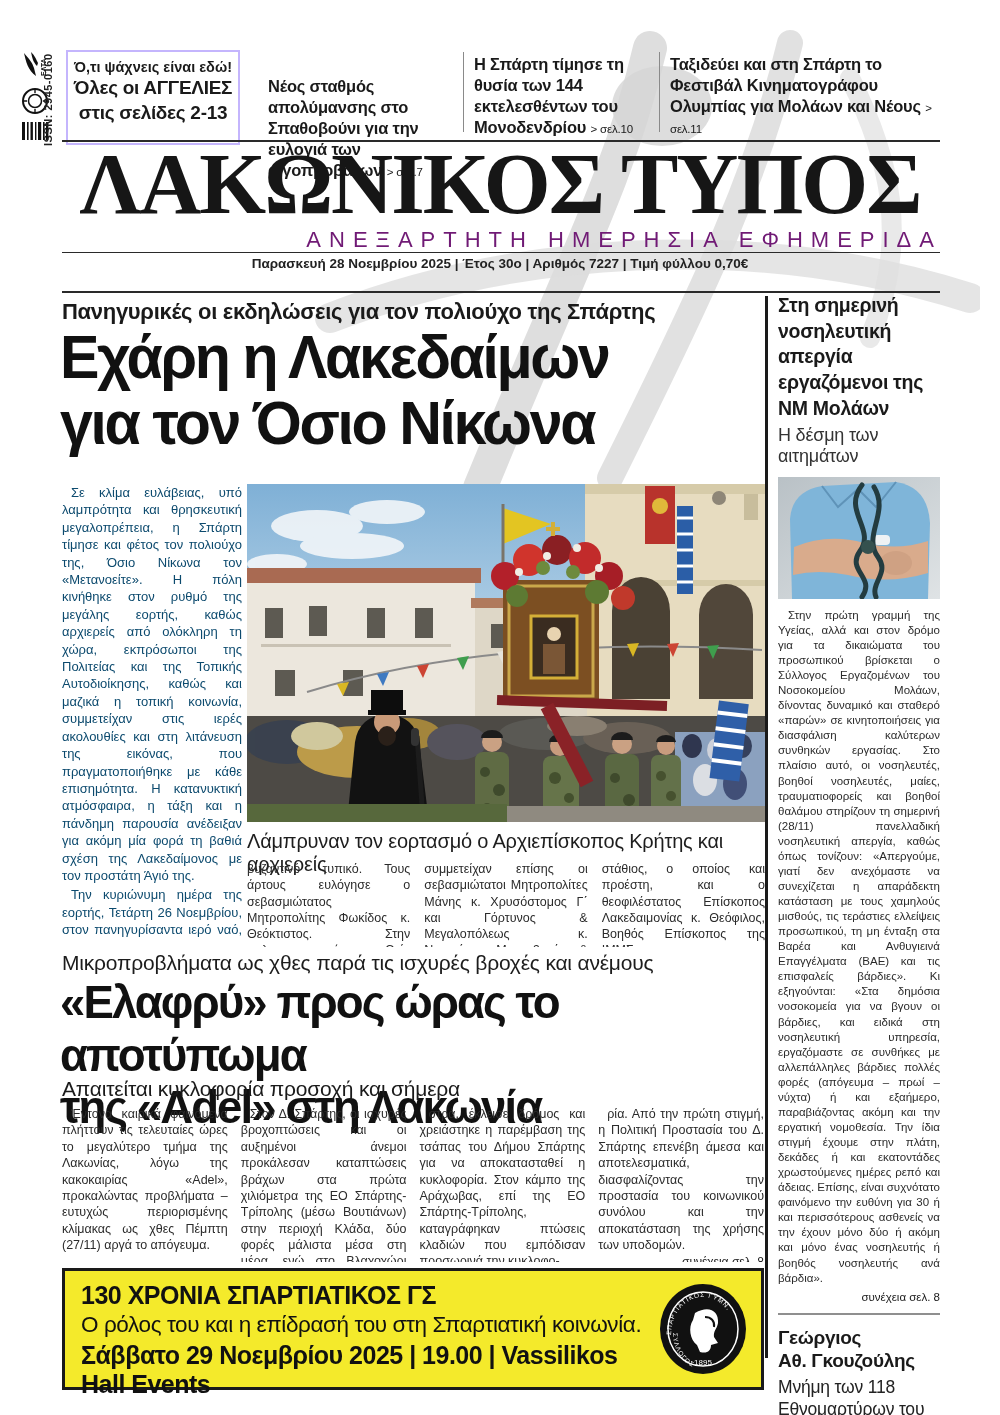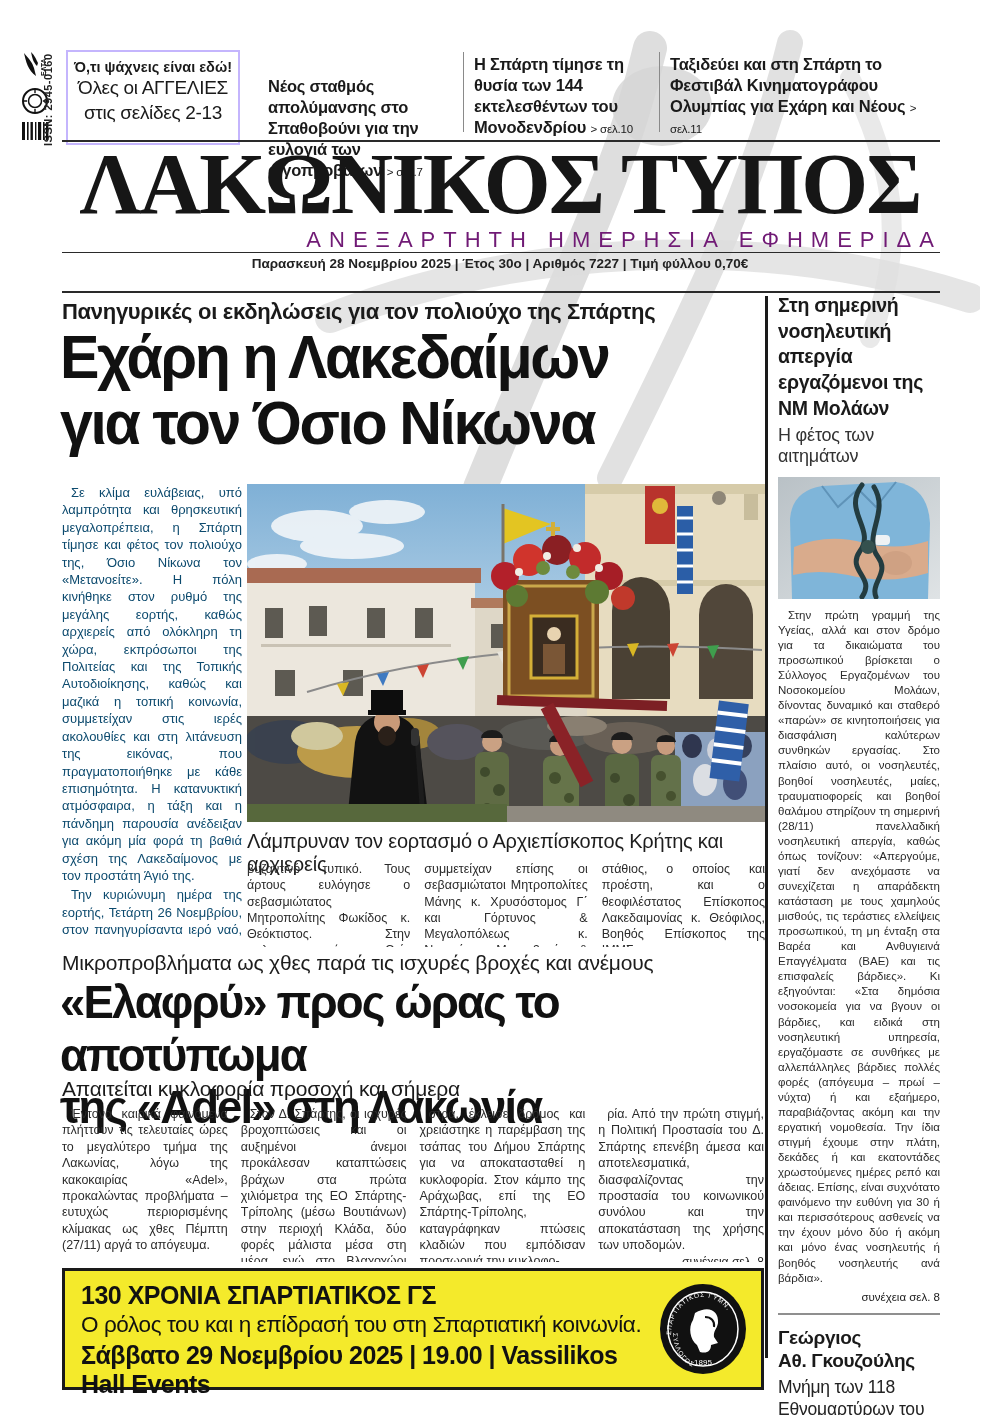--- a/index.html
+++ b/index.html
@@ -8,21 +8,21 @@
   .abs{position:absolute;}
   .z1{z-index:1;}
   
   .issn{left:42px;top:46px;height:100px;writing-mode:vertical-rl;transform:rotate(180deg);
         font-size:11px;font-weight:bold;letter-spacing:.5px;color:#222;}
   .strip-icon{left:20px;width:30px;}
   
   .announce-box{left:66px;top:50px;width:170px;height:84px;border:2px solid #c4b5fd;
         text-align:center;padding-top:7px;box-sizing:content-box;}
   .announce-box .l1{font-size:14.5px;font-weight:700;}
-  .announce-box .l2,.announce-box .l3{font-size:19px;font-weight:400;line-height:1.32;letter-spacing:-.3px;}
+  .announce-box .l2,.announce-box .l3{font-size:19px;font-weight:700;line-height:1.32;letter-spacing:-.3px;}
   .teaser{font-size:16.5px;font-weight:700;line-height:1.28;letter-spacing:-.2px;}
   .teaser .page-ref{font-size:11.5px;font-weight:400;}
   .t1{left:268px;top:54px;width:202px;margin-top:22px;}
   .t2{left:474px;top:54px;width:178px;}
   .t3{left:670px;top:54px;width:268px;}
   .vdiv{top:52px;width:1px;height:80px;background:#8a8a8a;}
   .rule{background:#2a2a2a;}
   
   .mast-title{left:58px;top:144px;width:884px;text-align:center;
         font-family:"Liberation Serif",serif;font-weight:700;font-size:86px;line-height:.95;
@@ -113,21 +113,21 @@
   <div class="abs announce-box z1">
     <div class="l1">Ό,τι ψάχνεις είναι εδώ!</div>
     <div class="l2">Όλες οι ΑΓΓΕΛΙΕΣ</div>
     <div class="l3">στις σελίδες 2-13</div>
   </div>
 
   <div class="abs teaser t1 z1"><span>Νέος σταθμός απολύμανσης στο Σπαθοβούνι για την ευλογιά των αιγοπροβάτων </span><span class="page-ref">&gt; σελ.7</span></div>
   <div class="abs vdiv z1" style="left:463px;"></div>
   <div class="abs teaser t2 z1"><span>Η Σπάρτη τίμησε τη θυσία των 144 εκτελεσθέντων του Μονοδενδρίου </span><span class="page-ref">&gt; σελ.10</span></div>
   <div class="abs vdiv z1" style="left:659px;"></div>
-  <div class="abs teaser t3 z1"><span>Ταξιδεύει και στη Σπάρτη το Φεστιβάλ Κινηματογράφου Ολυμπίας για Εχάρη και Νέους </span><span class="page-ref">&gt; σελ.11</span></div>
+  <div class="abs teaser t3 z1"><span>Ταξιδεύει και στη Σπάρτη το Φεστιβάλ Κινηματογράφου Ολυμπίας για Μολάων και Νέους </span><span class="page-ref">&gt; σελ.11</span></div>
 
   <div class="abs rule z1" style="left:62px;top:140px;width:878px;height:2px;"></div>
 
   <div class="abs mast-title z1">ΛΑΚΩΝΙΚΟΣ ΤΥΠΟΣ</div>
   <div class="abs mast-sub z1">ΑΝΕΞΑΡΤΗΤΗ ΗΜΕΡΗΣΙΑ ΕΦΗΜΕΡΙΔΑ</div>
   <div class="abs rule z1" style="left:62px;top:252px;width:878px;height:1px;"></div>
   <div class="abs dateline z1">Παρασκευή 28 Νοεμβρίου 2025 | Έτος 30ο | Αριθμός 7227 | Τιμή φύλλου 0,70€</div>
   <div class="abs rule z1" style="left:62px;top:291px;width:878px;height:2px;"></div>
 
   <div class="abs lead-kicker z1">Πανηγυρικές οι εκδηλώσεις για τον πολιούχο της Σπάρτης</div>
@@ -304,21 +304,21 @@
     <div class="col">συμμετείχαν επίσης οι σεβασμιώτατοι Μητροπολίτες Μάνης κ. Χρυσόστομος Γ΄ και Γόρτυνος &amp; Μεγαλοπόλεως κ. Νικηφόρος, Μονεμβασίας &amp; Σπάρτης κ. Ευ-</div>
     <div class="col">
       <span>στάθιος, ο οποίος και προέστη, και ο θεοφιλέστατος Επίσκοπος Λακεδαιμονίας κ. Θεόφιλος, Βοηθός Επίσκοπος της ΙΜΜΣ.</span>
       
     </div>
   </div>
 
   <div class="abs sb-rule z1"></div>
   <div class="abs sb z1">
     <div class="sb-title">Στη σημερινή νοσηλευτική απεργία εργαζόμενοι της ΝΜ Μολάων</div>
-    <div class="sb-sub">Η φέτος των αιτημάτων</div>
+    <div class="sb-sub">Η δέσμη των αιτημάτων</div>
     <svg class="sb-photo" viewBox="0 0 162 122" preserveAspectRatio="none">
       <defs>
         <linearGradient id="nbg" x1="0" y1="0" x2="1" y2="1">
           <stop offset="0" stop-color="#b9c1c6"></stop>
             <stop offset="1" stop-color="#dfe3e5"></stop>
         </linearGradient>
       </defs>
       <rect width="162" height="122" fill="url(#nbg)"></rect>
       <path d="M14,122 L12,42 Q14,14 44,9 L118,5 Q150,10 152,46 L150,122 Z" fill="#7fb5d9"></path>
       <path d="M44,9 L60,30 L80,12 L98,30 L118,5" fill="none" stroke="#5f93b8" stroke-width="2"></path>

